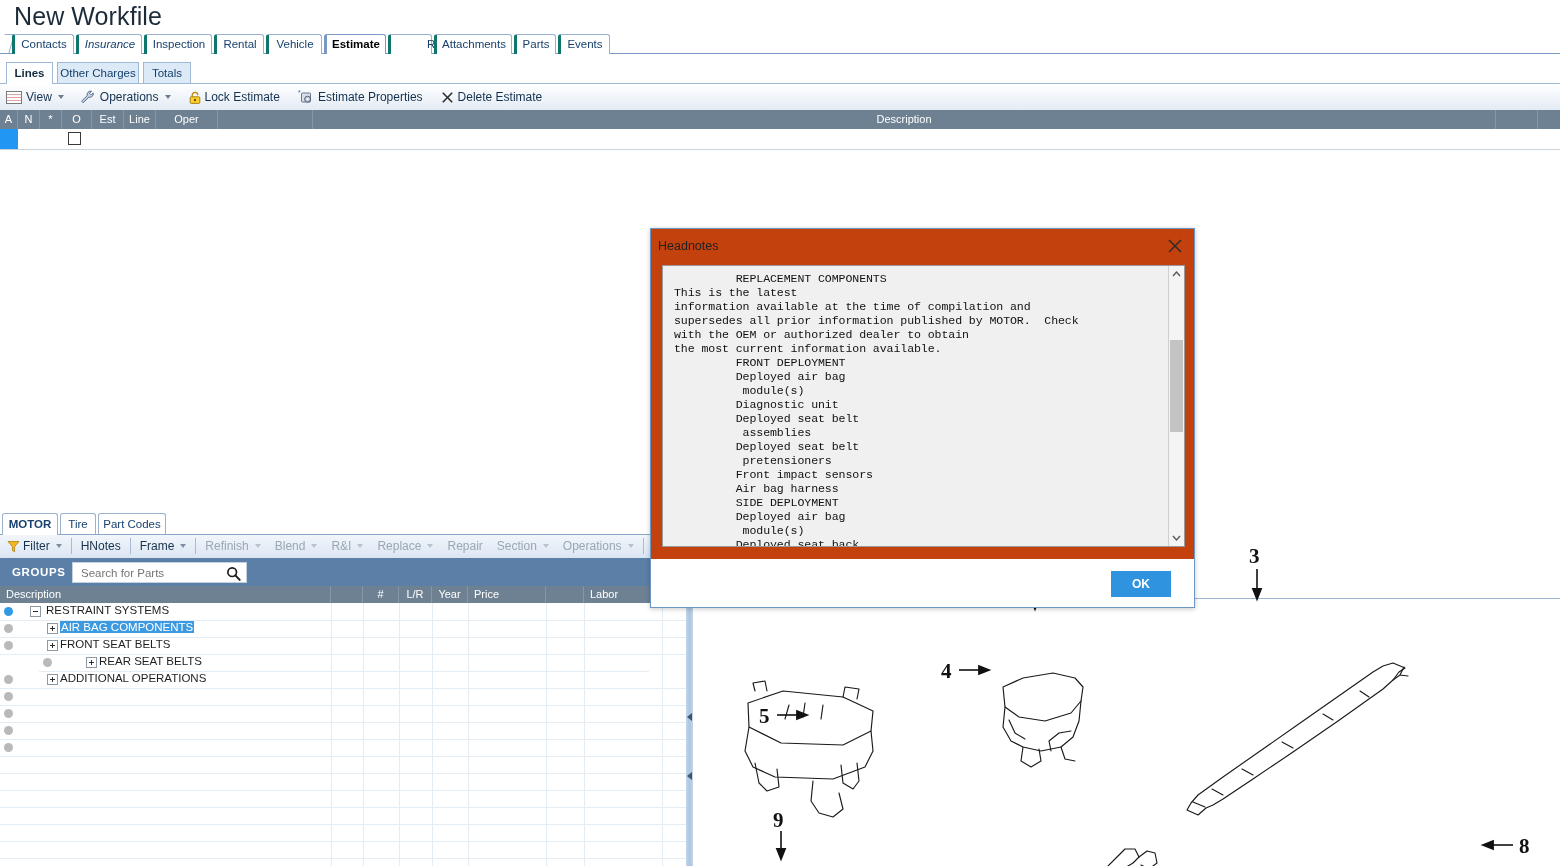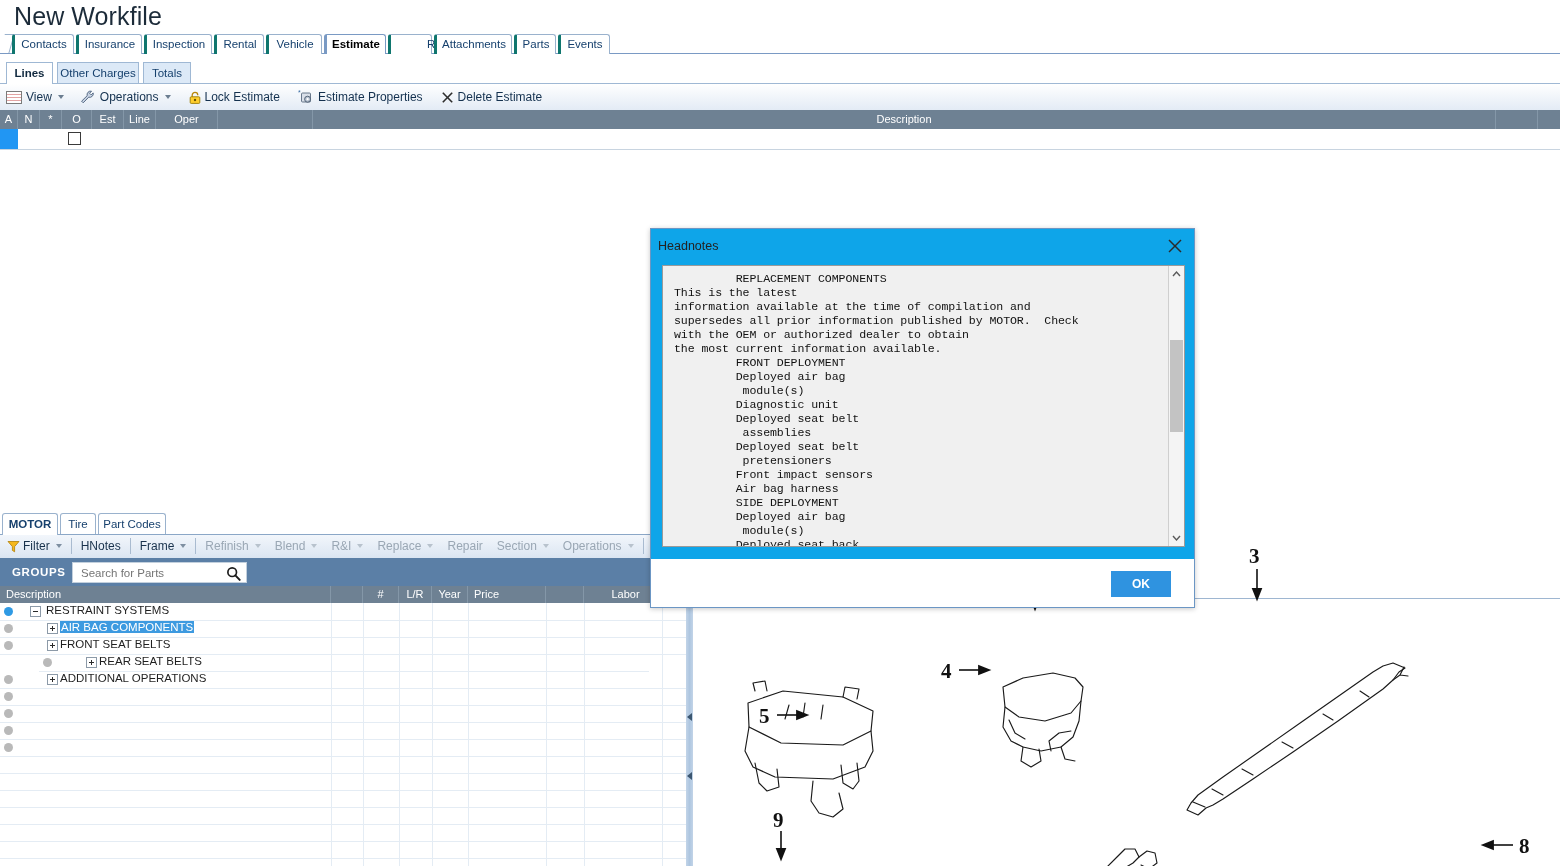--- a/index.html
+++ b/index.html
@@ -218,21 +218,21 @@
   
   #diagram-area{
     position:absolute;left:693px;top:603px;width:867px;height:263px;background:#ffffff;
   }
   #diagram-top-band{position:absolute;left:693px;top:505px;width:867px;height:98px;background:#ffffff;}
   #diagram-band-line{position:absolute;left:693px;top:598px;width:867px;height:1px;background:#9eb6d1;}
 
   
   #modal{
     position:absolute;left:650px;top:228px;width:545px;height:380px;
-    background:#0ea5e9;border:1px solid #6b96c4;
+    background:#c2410c;border:1px solid #6b96c4;
     box-shadow:0 1px 5px rgba(0,0,0,.22);
     z-index:50;box-sizing:border-box;
   }
   #modal-title{
     position:absolute;left:7px;top:8px;height:19px;line-height:19px;
     font-size:12.5px;color:#232323;
   }
   #modal-close{
     position:absolute;right:8px;top:6px;width:22px;height:22px;cursor:pointer;
   }
@@ -264,21 +264,21 @@
   
   #modal-foot{position:absolute;left:0;top:330px;width:543px;height:48px;background:#ffffff;}
 </style>
 </head>
 <body>
 
 <div id="page-title">New Workfile</div>
 
 <div id="main-tabs">
     <div class="mtab" style="left: 12px; width: 62px;">Contacts</div>
-    <div class="mtab" style="left: 76px; width: 66px;">Insurance</div>
+    <div class="mtab" style="left: 76px; width: 66px; font-style: italic;">Insurance</div>
     <div class="mtab" style="left: 144px; width: 68px;">Inspection</div>
     <div class="mtab" style="left: 214px; width: 50px;">Rental</div>
     <div class="mtab" style="left: 266px; width: 56px;">Vehicle</div>
     <div class="mtab active" style="left: 324px; width: 62px;">Estimate</div>
     <div class="mtab" style="left: 388px; width: 44px; padding-left: 36px;">Rates</div>
     <div class="mtab" style="left: 434px; width: 78px;">Attachments</div>
     <div class="mtab" style="left: 514px; width: 42px;">Parts</div>
     <div class="mtab" style="left: 558px; width: 52px;">Events</div>
     <div class="mtab-slant" style="left: 2px; transform: skewX(-16deg);"></div>
   </div>
@@ -429,21 +429,21 @@
 </div>
 
 <div id="parts-head">
     <div class="ph" style="width: 331px; flex: 0 0 331px;">Description</div>
     <div class="ph" style="width: 32px; flex: 0 0 32px;"></div>
     <div class="ph c" style="width: 36px; flex: 0 0 36px;">#</div>
     <div class="ph c" style="width: 33px; flex: 0 0 33px;">L/R</div>
     <div class="ph c" style="width: 36px; flex: 0 0 36px;">Year</div>
     <div class="ph" style="width: 78px; flex: 0 0 78px;">Price</div>
     <div class="ph" style="width: 38px; flex: 0 0 38px;"></div>
-    <div class="ph" style="width: 78px; flex: 0 0 78px; text-align: center;">Labor</div>
+    <div class="ph" style="width: 78px; flex: 0 0 78px;">Labor</div>
     <div class="ph" style="width: 30px; flex: 0 0 30px;"></div>
     <div class="ph" style="width: 60px; flex: 0 0 60px;">Paint</div>
   </div>
 
 <div id="parts-tree">
     <div class="vline" style="left: 331px;"></div>
     <div class="vline" style="left: 363px;"></div>
     <div class="vline" style="left: 399px;"></div>
     <div class="vline" style="left: 432px;"></div>
     <div class="vline" style="left: 468px;"></div>

